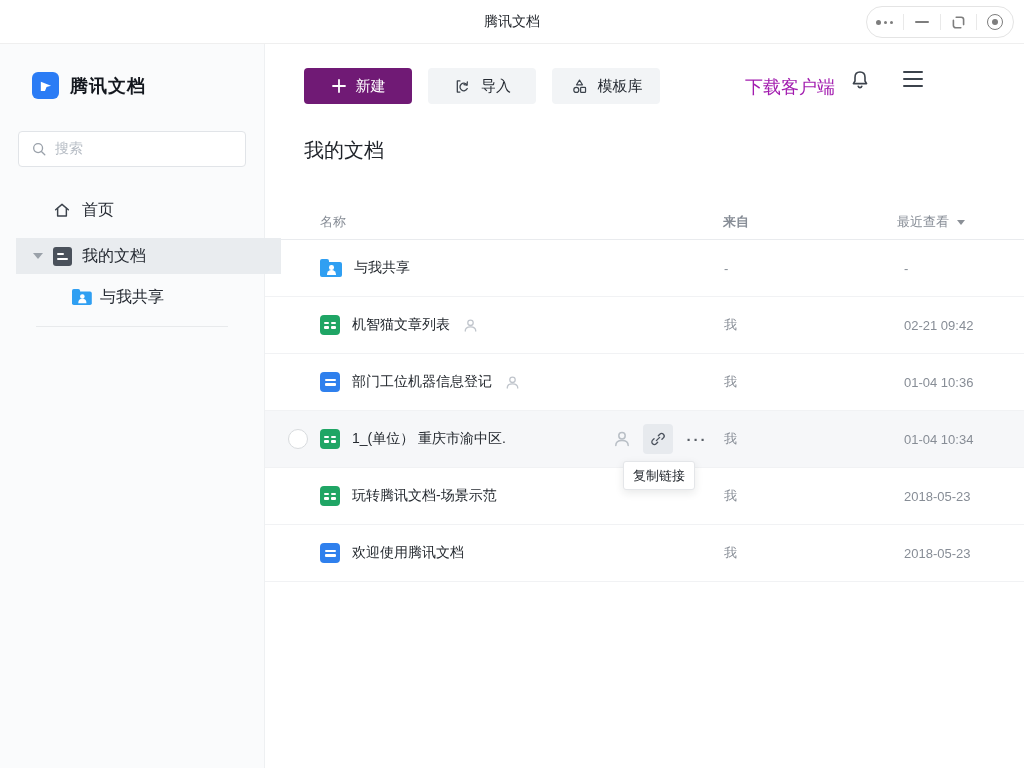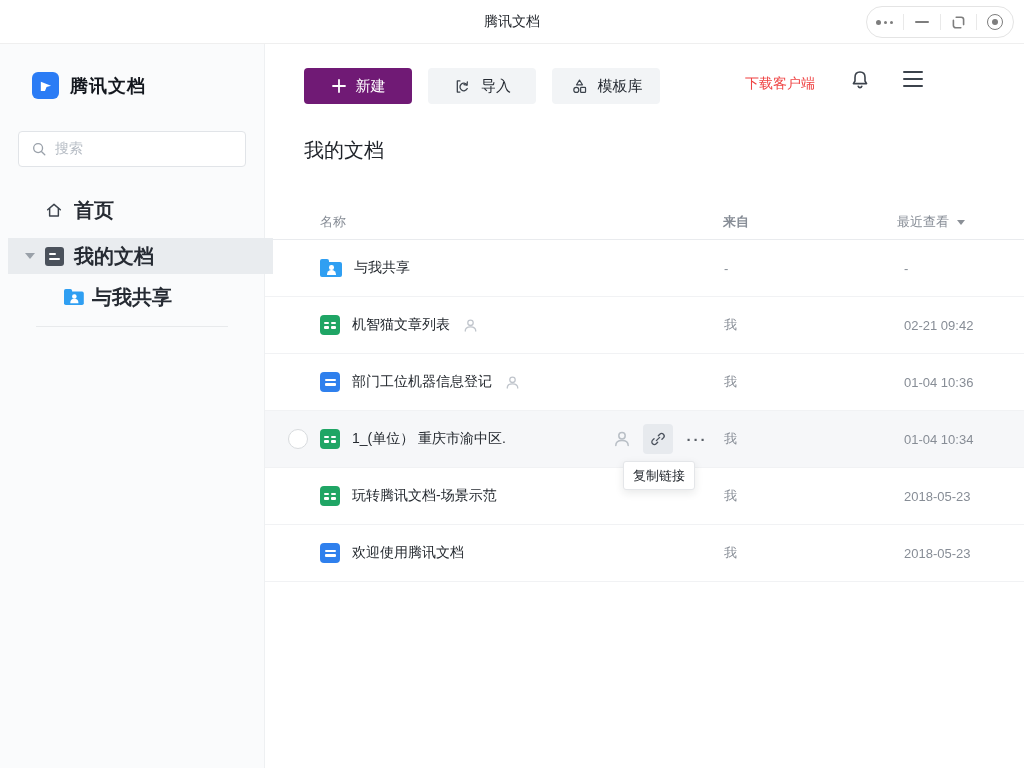--- a/index.html
+++ b/index.html
@@ -30,22 +30,22 @@
   .sidebar { position:absolute; left:0; top:44px; width:265px; bottom:0;
     background:#fafbfc; border-right:1px solid #eef0f2; z-index:10; }
   .brand { position:absolute; left:32px; top:28px; display:flex; align-items:center; gap:11px; }
   .brand-logo { width:27px; height:27px; border-radius:6px; background:#2b7cf5;
     display:flex; align-items:center; justify-content:center; }
   .brand-name { font-size:18px; font-weight:700; color:#14181f; letter-spacing:1px; }
   .searchbox { position:absolute; left:18px; top:87px; width:228px; height:36px;
     background:#fff; border:1px solid #e1e4e8; border-radius:4px;
     display:flex; align-items:center; padding-left:12px; gap:8px; }
   .searchbox .ph { font-size:14px; color:#b7bdc5; }
-  .nav-item { position:absolute; left:8px; width:265px; height:36px;
-    display:flex; align-items:center; cursor:pointer; font-size:20px; color:#262b33;font-weight:bold; }
+  .nav-item { position:absolute; left:16px; width:265px; height:36px;
+    display:flex; align-items:center; cursor:pointer; font-size:16px; color:#262b33; }
   .nav-item .nicon { position:absolute; left:36px; width:20px; height:20px;
     display:flex; align-items:center; justify-content:center; }
   .nav-item .nlabel { position:absolute; left:66px; }
   .nav-item.active { background:#e9ecef; }
   .nav-caret { position:absolute; left:17px; width:0; height:0;
     border-left:5px solid transparent; border-right:5px solid transparent;
     border-top:6px solid #9aa1a9; }
   .nav-item.child .nicon { left:55px; }
   .nav-item.child .nlabel { left:84px; }
   .side-div { position:absolute; left:36px; right:36px; top:282px; height:1px; background:#e8eaec; }
@@ -79,21 +79,21 @@
 
   
   .main { position:absolute; left:265px; top:44px; right:0; bottom:0; background:#fff; }
   .btn { position:absolute; top:24px; width:108px; height:36px; border-radius:4px;
     display:flex; align-items:center; justify-content:center; gap:9px;
     font-size:15px; cursor:pointer; }
   .btn-primary { left:39px; background:#701a75; color:#fff; }
   .btn-ghost { background:#f2f4f6; color:#262b33; }
   .btn-import { left:163px; }
   .btn-templates { left:287px; }
-  .download-link { position:absolute; left:480px; top:31px; font-size:14px; color:#ef4444; cursor:pointer; }
+  .download-link { position:absolute; left:480px; top:31px; font-size:18px; color:#a21caf; cursor:pointer; }
   .bell-btn { position:absolute; left:583px; top:24px; width:24px; height:24px; cursor:pointer; }
   .burger-btn { position:absolute; left:638px; top:27px; width:20px; height:18px; cursor:pointer; }
   .burger-btn i { display:block; width:20px; height:2.2px; background:#3c434c; border-radius:1px; margin-bottom:4.6px; }
 
   .page-title { position:absolute; left:39px; top:93px; font-size:20px; font-weight:500; color:#1f2329; }
 
   .thead { position:absolute; left:0; right:0; top:160px; height:36px;
     border-bottom:1px solid #e9ebee; font-size:13px; color:#878d96;text-align:center; }
   .th { position:absolute; top:0; height:36px; display:flex; align-items:center; }
   .th-name { left:55px; }

